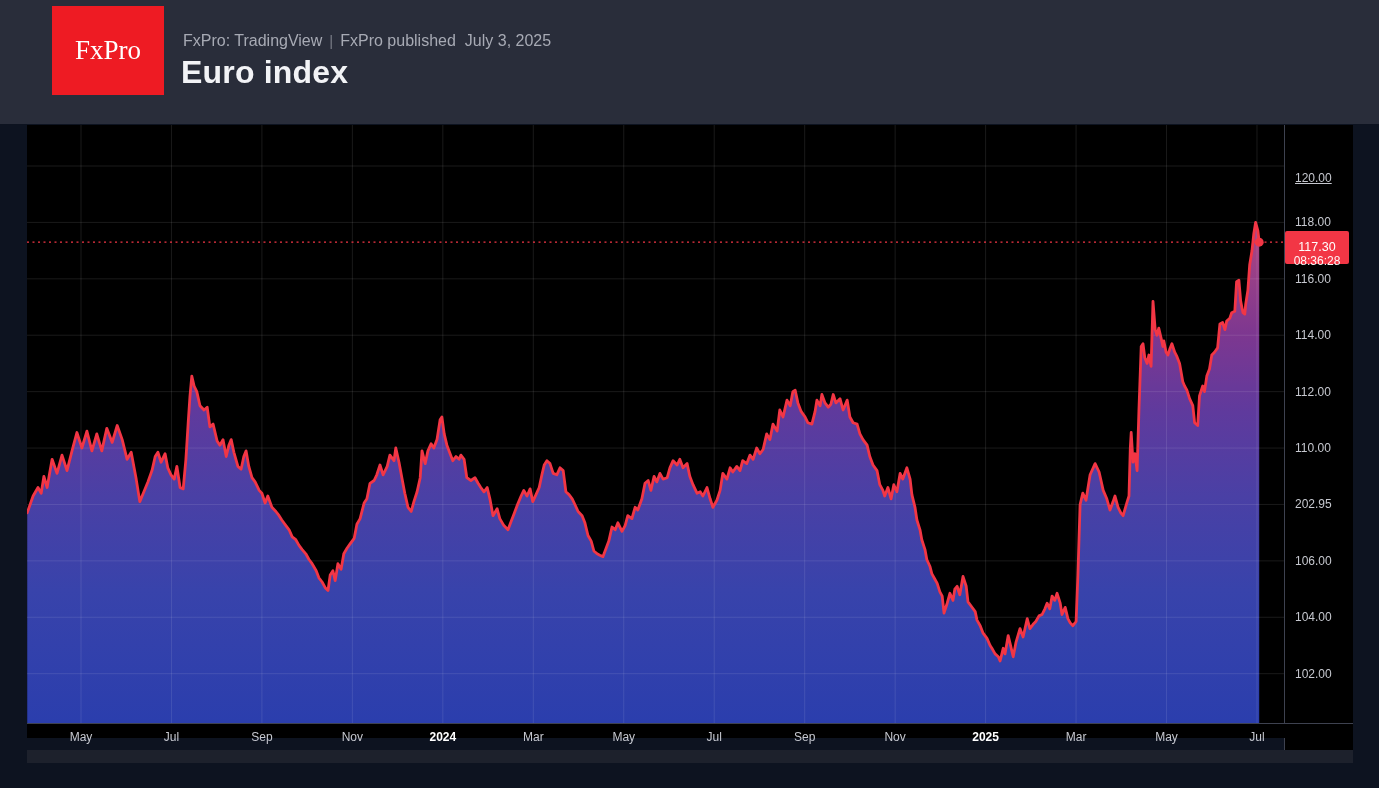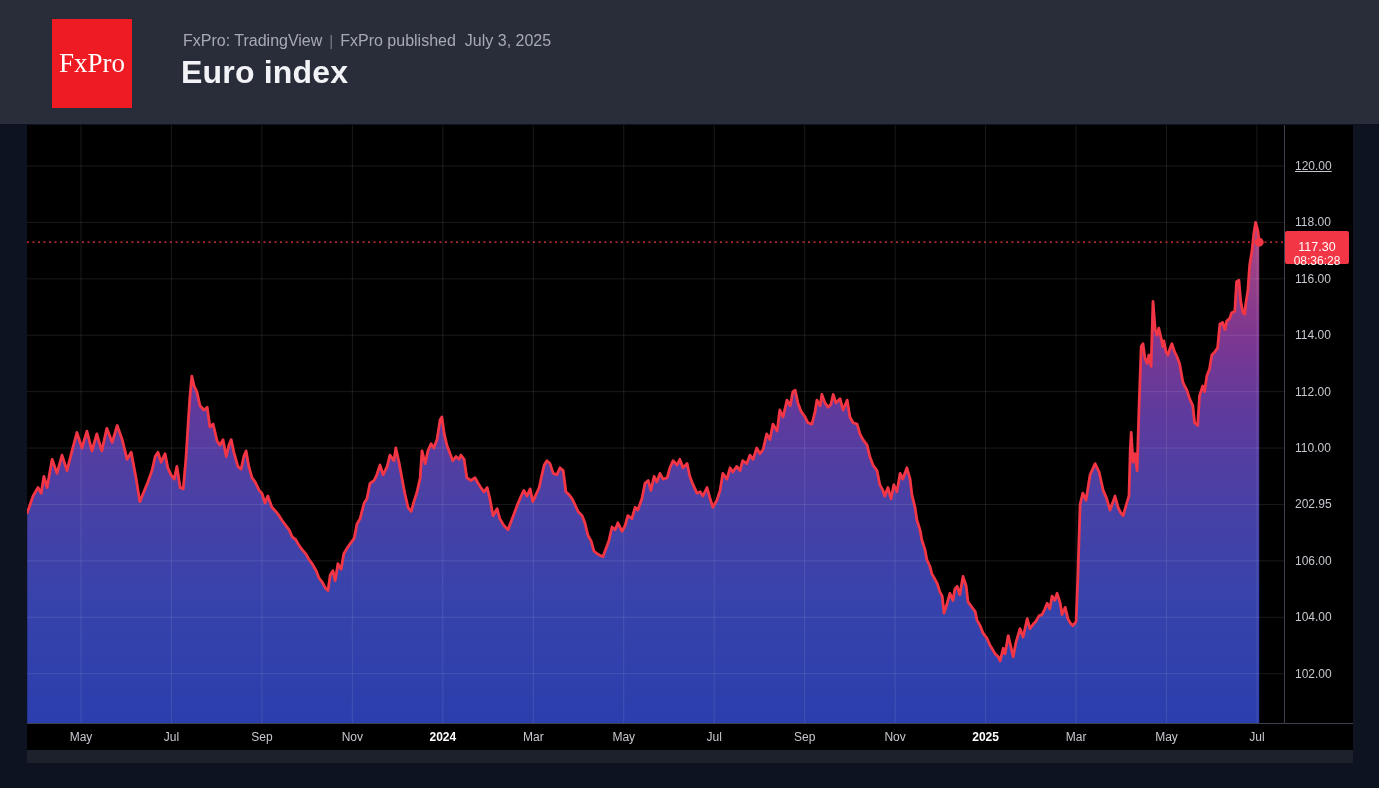--- a/index.html
+++ b/index.html
@@ -1,31 +1,31 @@
 <!DOCTYPE html>
 <html><head>
 <meta charset="utf-8">
 <style>
   html,body{margin:0;padding:0;background:#0d1320;}
   .page{position:relative;width:1379px;height:788px;background:#0d1320;overflow:hidden;
         font-family:"Liberation Sans",sans-serif;}
   .header{position:absolute;left:0;top:0;width:1379px;height:124px;background:#292d3a;}
-  .logo{position:absolute;left:52px;top:19px;width:80px;height:89px;background:#ee1b23;
+  .logo{position:absolute;left:52px;top:6px;width:112px;height:89px;background:#ee1b23;
         display:flex;align-items:center;justify-content:center;}
   .logo span{font-family:"Liberation Serif",serif;font-size:27px;color:#ffffff;}
   .subtitle{position:absolute;left:183px;top:32px;font-size:16px;color:#a7aab4;white-space:nowrap;}
   .subtitle .sep{color:#787b85;margin:0 7px;font-size:15px;}
   .subtitle .date{margin-left:9px;}
   .title{position:absolute;left:181px;top:54px;font-size:32px;font-weight:600;color:#f2f3f6;
          letter-spacing:0.2px;}
   .plot{position:absolute;left:27px;top:125px;width:1257px;height:598px;background:#000000;}
   .plot svg{position:absolute;left:0;top:0;}
   .price-axis{position:absolute;left:1284px;top:125px;width:69px;height:625px;background:#000000;
               border-left:1px solid #3e4250;box-sizing:border-box;}
-  .time-axis{position:absolute;left:27px;top:723px;width:1326px;height:27px;background:#000000;
+  .time-axis{position:absolute;left:27px;top:723px;width:1326px;height:15px;background:#000000;
              border-top:1px solid #3e4250;box-sizing:border-box;}
   .sub-strip{position:absolute;left:27px;top:750px;width:1326px;height:13px;background:#1d212c;}
   .price-label{position:absolute;left:10px;font-size:12px;color:#c6c8cf;line-height:15px;}
   .time-label{position:absolute;top:6px;transform:translateX(-50%);font-size:12px;color:#c6c8cf;}
   .time-label.year{color:#ffffff;font-weight:700;}
   .badge{position:absolute;left:1285px;top:231px;width:64px;height:33px;background:#f23645;
          border-radius:2px;text-align:center;color:#ffffff;z-index:5;}
   .badge .price{font-size:12.5px;line-height:16px;margin-top:8px;}
   .badge .time{font-size:12px;line-height:12px;opacity:0.95;}
 </style>
@@ -93,21 +93,21 @@
       <g>
           <polyline points="0.2,387.9 6.1,371.0 11.0,362.5 14.2,368.2 16.9,351.3 20.1,362.5 25.1,334.3 30.0,348.4 35.0,330.1 40.0,345.6 45.0,325.9 49.9,307.5 54.9,323.0 59.9,306.1 64.9,325.9 69.8,308.9 74.8,325.9 79.8,303.3 85.2,317.4 90.2,300.5 95.2,314.6 100.1,334.3 104.2,327.3 109.2,354.1 112.8,376.6 116.9,366.8 120.9,356.9 125.0,345.6 128.2,331.5 130.9,327.3 134.1,337.2 138.1,328.7 140.8,342.8 144.0,349.8 147.2,354.1 149.9,341.4 153.1,362.5 156.2,363.9 158.9,334.3 161.2,297.7 163.0,270.9 164.8,251.1 167.1,261.0 169.8,266.6 173.0,280.7 177.0,285.0 180.2,282.2 182.9,301.9 186.1,299.1 190.1,316.0 192.9,320.2 196.0,314.6 199.2,331.5 201.9,320.2 204.2,314.6 206.9,327.3 210.9,341.4 214.1,344.2 216.8,331.5 219.1,325.9 221.8,341.4 225.0,352.7 228.1,356.9 232.2,365.4 234.9,368.2 238.1,378.0 240.8,371.0 244.9,382.3 248.9,386.5 252.1,390.7 254.8,395.0 258.9,400.6 262.1,404.8 265.2,411.9 268.8,414.7 272.0,420.4 275.2,424.6 278.8,428.8 282.0,434.5 285.1,438.7 289.2,445.7 291.9,452.8 295.1,457.0 298.2,462.7 301.0,465.5 303.2,450.0 305.9,445.7 308.2,455.6 310.9,438.7 314.1,444.3 316.8,428.8 320.0,423.2 323.1,418.9 327.2,413.3 329.9,399.2 333.1,393.6 337.1,378.0 339.9,373.8 343.0,358.3 347.1,355.5 349.8,349.8 353.0,340.0 356.1,349.8 360.2,341.4 362.9,330.1 367.0,335.7 368.8,323.0 372.0,337.2 375.1,354.1 377.8,368.2 381.0,382.3 384.2,386.5 386.9,376.6 390.1,366.8 393.2,352.7 395.0,325.9 398.2,338.6 400.9,325.9 404.1,318.8 406.8,323.0 410.0,314.6 413.1,294.8 414.9,292.0 417.2,308.9 419.9,320.2 423.1,328.7 425.8,335.7 429.0,331.5 432.1,334.3 433.9,330.1 437.1,334.3 439.8,352.7 443.9,355.5 448.0,352.7 451.1,358.3 453.8,362.5 457.0,366.8 460.2,362.5 462.9,373.8 466.0,390.7 470.1,383.7 472.8,393.6 476.9,400.6 481.0,404.8 484.1,396.4 486.9,389.3 490.0,380.9 494.1,371.0 496.8,365.4 500.0,371.0 503.1,363.9 505.8,376.6 509.0,369.6 512.2,362.5 514.9,349.8 517.2,340.0 519.9,335.7 523.0,338.6 526.2,348.4 529.8,349.8 533.0,342.8 536.2,345.6 538.9,366.8 542.0,369.6 545.2,373.8 547.9,379.5 551.1,386.5 555.1,390.7 557.9,397.8 561.0,410.5 564.2,416.1 566.9,426.0 570.1,428.8 572.8,430.2 576.0,431.6 579.1,423.2 581.8,416.1 585.0,402.0 588.2,404.8 590.9,397.8 595.0,406.3 598.1,400.6 600.8,390.7 604.9,393.6 608.1,382.3 610.8,385.1 614.9,373.8 618.0,358.3 621.2,355.5 623.9,365.4 627.1,351.3 629.8,356.9 632.9,348.4 636.1,354.1 640.2,352.7 642.9,342.8 646.1,335.7 650.1,340.0 652.8,334.3 656.0,342.8 660.1,338.6 662.8,351.3 666.0,359.7 670.0,368.2 673.2,366.8 675.9,371.0 680.0,362.5 683.1,373.8 685.9,382.3 689.9,375.2 693.1,365.4 695.8,348.4 699.9,354.1 703.1,342.8 705.8,347.0 709.8,341.4 713.0,345.6 715.7,335.7 719.8,338.6 723.0,330.1 726.1,334.3 729.7,323.0 732.9,328.7 736.1,324.5 739.7,308.9 742.9,314.6 746.0,299.1 750.1,306.1 752.8,285.0 756.0,292.0 760.0,275.1 763.2,280.7 765.9,266.6 768.2,265.2 770.9,277.9 774.1,286.4 778.1,292.0 780.8,297.7 784.9,299.1 788.1,286.4 789.9,275.1 793.1,280.7 794.9,269.5 798.0,277.9 801.2,282.2 803.9,279.3 806.2,269.5 808.9,277.9 813.0,273.7 816.1,285.0 820.2,275.1 822.9,292.0 826.1,297.7 830.1,299.1 832.9,308.9 836.0,314.6 840.1,320.2 842.8,331.5 846.0,340.0 850.0,345.6 852.8,359.7 855.9,365.4 857.7,371.0 860.9,362.5 864.1,373.8 866.8,359.7 869.9,366.8 873.1,348.4 875.8,354.1 879.9,342.8 883.1,354.1 884.9,369.6 888.0,382.3 889.9,395.0 893.0,404.8 894.8,414.7 898.0,424.6 899.8,434.5 903.0,441.5 904.8,448.6 907.9,454.2 910.2,458.4 912.9,466.9 915.2,471.1 917.0,488.0 920.2,478.2 922.9,468.3 926.0,475.4 927.8,464.1 930.1,461.3 932.8,469.7 936.0,451.4 939.2,461.3 941.0,476.8 944.1,481.0 948.2,486.6 950.0,495.1 953.2,500.7 955.9,507.8 960.0,513.4 963.1,520.5 964.9,523.3 968.1,528.9 971.3,531.8 973.1,536.0 976.2,523.3 978.0,528.9 981.2,510.6 983.9,521.9 986.2,531.8 988.9,517.7 993.0,503.6 996.1,512.0 1000.2,493.7 1002.9,503.6 1006.1,499.3 1008.8,496.5 1012.0,490.9 1015.1,489.5 1017.9,483.8 1020.1,478.2 1022.8,483.8 1025.1,471.1 1027.8,475.4 1030.1,468.3 1033.2,478.2 1035.0,489.5 1038.2,482.4 1040.9,493.7 1043.2,497.9 1045.9,500.7 1049.1,496.5 1050.9,450.0 1053.1,379.5 1055.8,368.2 1059.0,375.2 1063.1,349.8 1068.1,338.6 1072.1,347.0 1076.2,365.4 1079.8,373.8 1083.0,385.1 1086.1,376.6 1088.0,371.0 1091.1,382.3 1093.8,387.9 1096.1,390.7 1100.2,376.6 1102.0,371.0 1103.3,323.0 1104.2,307.5 1106.0,337.2 1107.9,328.7 1110.1,345.6 1111.9,286.4 1114.2,221.5 1116.0,218.7 1117.8,232.8 1120.1,238.4 1121.9,230.0 1124.1,241.3 1126.0,176.4 1128.2,204.6 1130.0,210.2 1131.8,203.2 1134.1,213.1 1135.9,221.5 1136.8,215.9 1139.1,227.2 1140.9,230.0 1142.7,224.3 1144.9,218.7 1147.7,227.2 1149.9,231.4 1152.6,238.4 1155.8,256.8 1157.6,261.0 1159.9,265.2 1162.6,273.7 1165.8,280.7 1167.6,297.7 1170.7,300.5 1172.5,270.9 1175.7,261.0 1177.5,266.6 1179.8,251.1 1182.5,244.1 1184.8,230.0 1187.5,227.2 1190.6,222.9 1192.9,198.9 1195.6,197.5 1197.9,204.6 1199.7,196.1 1202.8,193.3 1204.7,187.7 1207.8,186.3 1209.6,156.6 1211.9,155.2 1213.7,176.4 1216.0,187.7 1217.8,189.1 1218.7,179.2 1220.9,165.1 1222.7,139.7 1225.0,125.6 1226.8,108.7 1228.6,97.4 1230.9,105.9 1232.2,117.2" fill="none" stroke="#f23645" stroke-width="2.8" stroke-linejoin="round" stroke-linecap="round"></polyline>
         </g>
       <g>
           <circle cx="1232.2" cy="117.15350000000008" r="4.5" fill="#f23645"></circle>
         </g>
     </svg>
   </div>
 
   <div class="price-axis">
-      <div class="price-label" style="top: 34px; text-decoration: underline;">120.00</div>
+      <div class="price-label" style="top: 46px; text-decoration: underline;">120.00</div>
       <div class="price-label" style="top: 90.41px;">118.00</div>
       <div class="price-label" style="top: 146.82px;">116.00</div>
       <div class="price-label" style="top: 203.23px;">114.00</div>
       <div class="price-label" style="top: 259.64px;">112.00</div>
       <div class="price-label" style="top: 316.05px;">110.00</div>
       <div class="price-label" style="top: 372.46px;">202.95</div>
       <div class="price-label" style="top: 428.87px;">106.00</div>
       <div class="price-label" style="top: 485.28px;">104.00</div>
       <div class="price-label" style="top: 541.69px;">102.00</div>
     </div>

